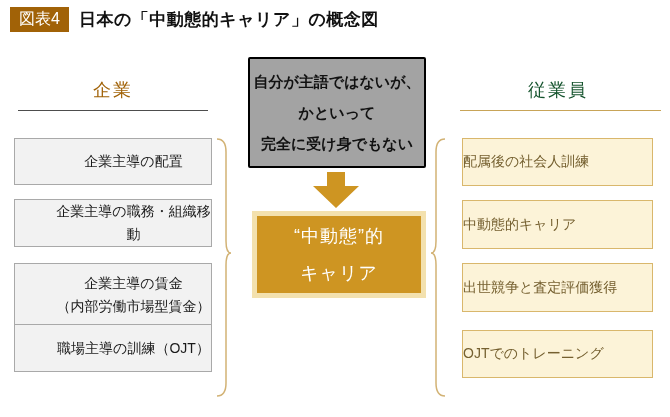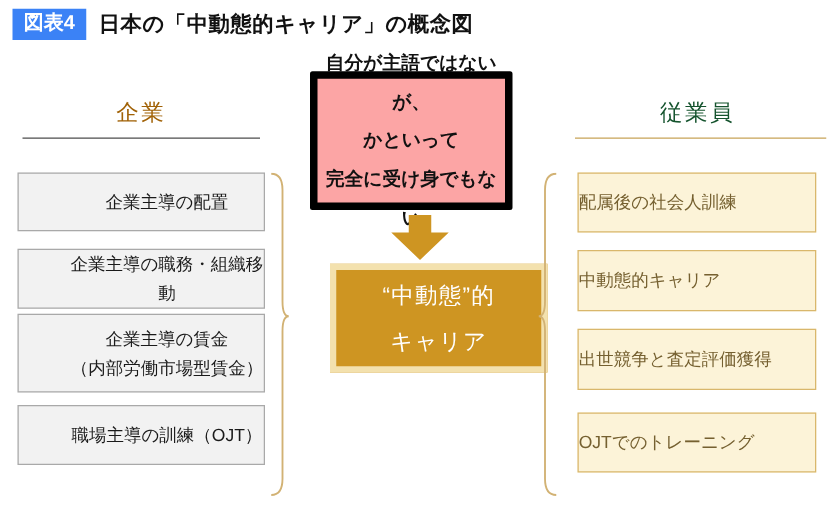--- a/index.html
+++ b/index.html
@@ -2,66 +2,66 @@
 <html><head>
 <meta charset="utf-8">
 <style>
   html,body { margin:0; padding:0; background:#ffffff; }
   .canvas {
     position:relative; width:670px; height:417px; background:#ffffff;
     font-family:"Liberation Sans","DejaVu Sans",sans-serif; overflow:hidden;
   }
   
   .title-row { position:absolute; left:10px; top:7px; display:flex; align-items:center; gap:10px; }
-  .badge { background:#3b82f6; color:#ffffff; font-weight:700; font-size:16px; padding:3px 9px 4px; line-height:1.1; }
+  .badge { background:#a16207; color:#ffffff; font-weight:400; font-size:16px; padding:3px 9px 4px; line-height:1.1; }
   .title-text { font-size:17px; font-weight:700; color:#111111; letter-spacing:0.5px; }
 
   
   .col-header { position:absolute; top:78px; font-size:18px; text-align:center; letter-spacing:2px; }
   .col-header.left  { left:14px;  width:198px; color:#a16207; }
   .col-header.right { left:458px; width:200px; color:#14532d; }
   .header-rule { position:absolute; top:110px; height:1px; }
   .left-rule  { left:18px;  width:190px; background:#4d4d4d; }
   .right-rule { left:460px; width:201px; background:#c8a458; }
 
   
   .lbox {
     position:absolute; left:14px; width:198px; box-sizing:border-box;
     background:#f2f2f2; border:1px solid #a9a9a9;
     display:flex; flex-direction:column; align-items:center; justify-content:center;
     font-size:14px; color:#1a1a1a; line-height:23px; text-align:center;padding-left:41px;
   }
   #lbox1{top:138px;height:47px} #lbox2{top:199px;height:48px}
-  #lbox3{top:251px;height:63px} #lbox4{top:324px;height:48px}
+  #lbox3{top:263px;height:63px} #lbox4{top:324px;height:48px}
 
   
   .rbox {
     position:absolute; left:462px; width:191px; box-sizing:border-box;
     background:#fcf3d8; border:1px solid #d9b76c;
     display:flex; align-items:center; justify-content:flex-start;
     font-size:14px; color:#756030; text-align:center;
   }
   #rbox1{top:138px;height:48px} #rbox2{top:200px;height:49px}
   #rbox3{top:263px;height:49px} #rbox4{top:330px;height:48px}
 
   
   .note-box {
-    position:absolute; left:248px; top:57px; width:162px; height:111px; box-sizing:border-box;
-    background:#fca5a5; border:6px solid #000000; border-radius:2px;
+    position:absolute; left:248px; top:57px; width:178px; height:111px; box-sizing:border-box;
+    background:#a3a3a3; border:2px solid #000000; border-radius:2px;
     display:flex; flex-direction:column; justify-content:center; align-items:center;
     font-size:15px; font-weight:700; color:#111111; text-align:center;
   }
   .note-box .line { line-height:31px; }
 
   
   .arrow-wrap { position:absolute; left:312px; top:172px; width:48px; height:37px; }
 
   
   .main-box {
-    position:absolute; left:264px; top:211px; width:174px; height:87px; box-sizing:border-box;
+    position:absolute; left:252px; top:211px; width:174px; height:87px; box-sizing:border-box;
     background:#ce9522; border:5px solid #f3e1ae;
     display:flex; flex-direction:column; align-items:center; justify-content:center;
     color:#ffffff; font-size:18px; text-align:center;
   }
   .main-box .line { line-height:37px; letter-spacing:1px; }
 
   
   .brace { position:absolute; top:138px; width:18px; height:259px; }
   #brace-left  { left:214px; }
   #brace-right { left:430px; }

